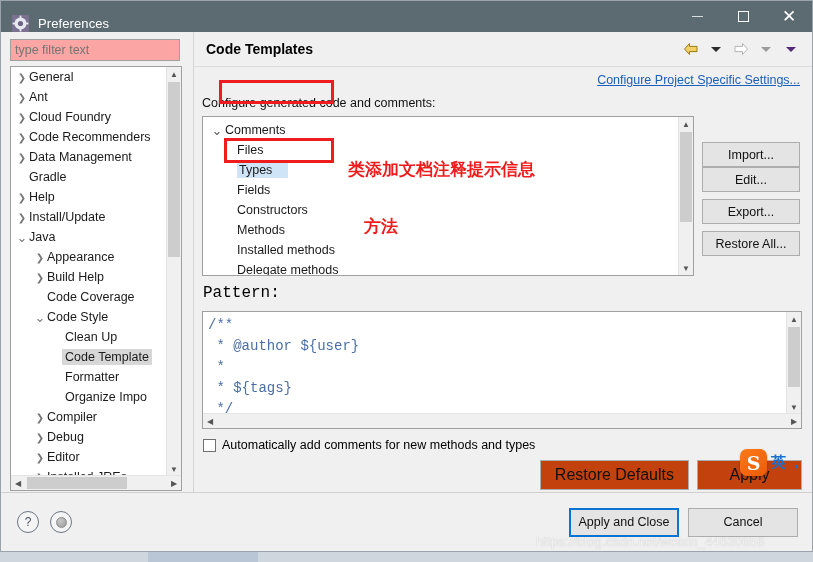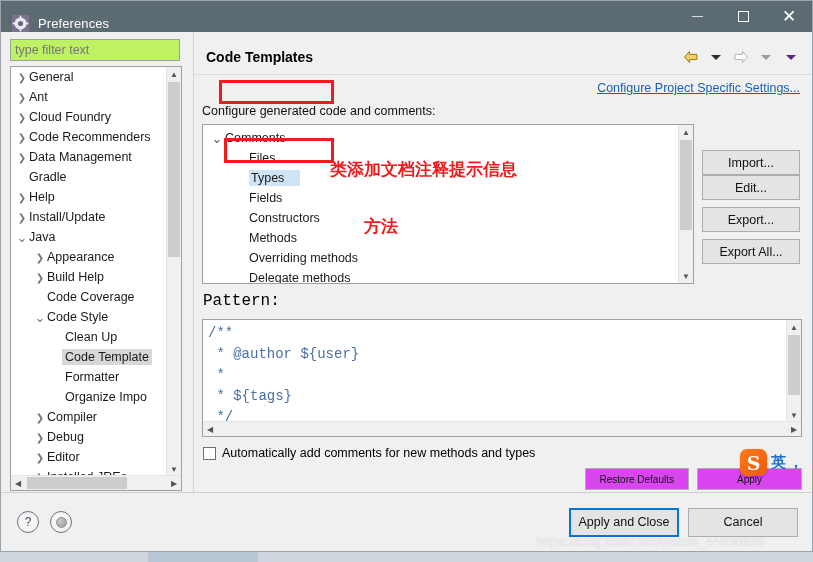--- a/index.html
+++ b/index.html
@@ -62,21 +62,21 @@
     display: flex;
     flex-direction: column;
     background: #f0f0f0;
     padding: 7px 0 0 9px;
     box-sizing: border-box;
   }
   #filter-input {
     width: 170px; height: 22px;
     box-sizing: border-box;
     border: 1px solid #a0a0a0;
-    background: #bef264;
+    background: #fca5a5;
     font-family: "Liberation Sans", sans-serif;
     font-size: 12.5px;
     color: #555;
     padding: 0 4px;
     outline: none;
   }
   #tree-wrap {
     margin-top: 5px;
     width: 172px;
     height: 425px;
@@ -140,21 +140,21 @@
     border-left: 1px solid #d4d4d4;
     display: flex;
     flex-direction: column;
     padding: 0;
     position: relative;
   }
   #rp-header {
     height: 34px;
     display: flex;
     align-items: center;
-    padding: 8px 10px 0 12px;
+    padding: 0 10px 0 12px;
     border-bottom: 1px solid #dcdcdc;
     background: #f0f0f0;
     flex: none;
     gap: 18px;
   }
   #page-title { font-size: 14px; font-weight: bold; color: #000; }
   #nav-icons { margin-left: auto; display: flex; align-items: center; gap: 3px; }
   .navbtn { width: 22px; height: 20px; display: flex; align-items: center; justify-content: center; }
   .caret { width: 0; height: 0; border-left: 5px solid transparent; border-right: 5px solid transparent; }
   .caret-dark { border-top: 5px solid #2b2b2b; }
@@ -190,21 +190,21 @@
   }
   #list-inner { position: absolute; left:0; top:0; right:15px; bottom:0; padding-top: 3px; }
   .litem {
     height: 20px;
     display: flex; align-items: center;
     font-size: 12.5px; color: #1a1a1a;
     padding-left: 6px;
     white-space: nowrap;
   }
   .litem .ltw { width: 16px; color: #5a5a5a; font-size: 10px; display:flex; align-items:center; justify-content:center;}
-  .litem.child { padding-left: 34px; margin-left: 12px; }
+  .litem.child { padding-left: 34px; }
   .litem .sel-hi { background: #cfe4f7; padding: 1px 16px 1px 2px; }
 
   #side-buttons {
     margin-left: 8px;
     display: flex; flex-direction: column;
     padding-top: 10px;
   }
   .sbtn {
     width: 98px; height: 25px;
     background: #e4e4e4;
@@ -254,25 +254,25 @@
     box-sizing: border-box;
     flex: none;
   }
   #apply-row {
     display: flex; justify-content: flex-end;
     padding: 8px 10px 0 0;
     gap: 8px;
     flex: none;
   }
   .abtn {
-    height: 22px;
-    background: #d946ef;
+    height: 30px;
+    background: #c2410c;
     border: 1px solid #adadad;
     font-family: "Liberation Sans", sans-serif;
-    font-size: 10px;
+    font-size: 16px;
     color: #111;
     padding: 0 14px;
     cursor: default;
   }
   .abtn.wide { width: 105px; padding: 0; }
 
   
   #footer {
     height: 58px;
     flex: none;
@@ -573,38 +573,38 @@
               <div class="litem child">
                 <span>Fields</span>
               </div>
               <div class="litem child">
                 <span>Constructors</span>
               </div>
               <div class="litem child">
                 <span>Methods</span>
               </div>
               <div class="litem child">
-                <span>Overriding methods</span>
+                <span>Installed methods</span>
               </div>
               <div class="litem child">
                 <span>Delegate methods</span>
               </div>
             </div>
           <div class="vsb" style="bottom:0;">
             <div class="arrow">▲</div>
             <div class="thumb" style="top:15px;height:90px;"></div>
             <div class="arrow" style="position:absolute;bottom:0;left:0;width:14px;">▼</div>
           </div>
         </div>
 
         <div id="side-buttons">
           <button class="sbtn gap">Import...</button>
           <button class="sbtn">Edit...</button>
           <button class="sbtn gap-s">Export...</button>
-          <button class="sbtn gap-s">Export All...</button>
+          <button class="sbtn gap-s">Restore All...</button>
         </div>
       </div>
 
       <div id="pattern-label">Pattern:</div>
 
       <div id="pattern-box">
         <pre id="pattern-code">/**
  * @author ${user}
  *
  * ${tags}
@@ -641,21 +641,21 @@
     <span class="round-ico">
         <span class="inner-dot"></span>
       </span>
     <div id="footer-buttons">
       <button id="apply-close-btn">Apply and Close</button>
       <button id="cancel-btn">Cancel</button>
     </div>
   </div>
 </div>
 
-<div class="cn-anno" style="left:330px; top:158px; font-size:17px;">类添加文档注释提示信息</div>
+<div class="cn-anno" style="left:348px; top:158px; font-size:17px;">类添加文档注释提示信息</div>
 <div class="cn-anno" style="left:364px; top:215px; font-size:17px;">方法</div>
 
 <div id="ime-badge">
   <span class="sogou-s">S</span>
   <span class="ime-cn">英</span>
   <span class="ime-quote">，</span>
 </div>
 
 <div id="watermark">https://blog.csdn.net/weixin_44630656</div>
 <div id="desktop-strip"></div>

